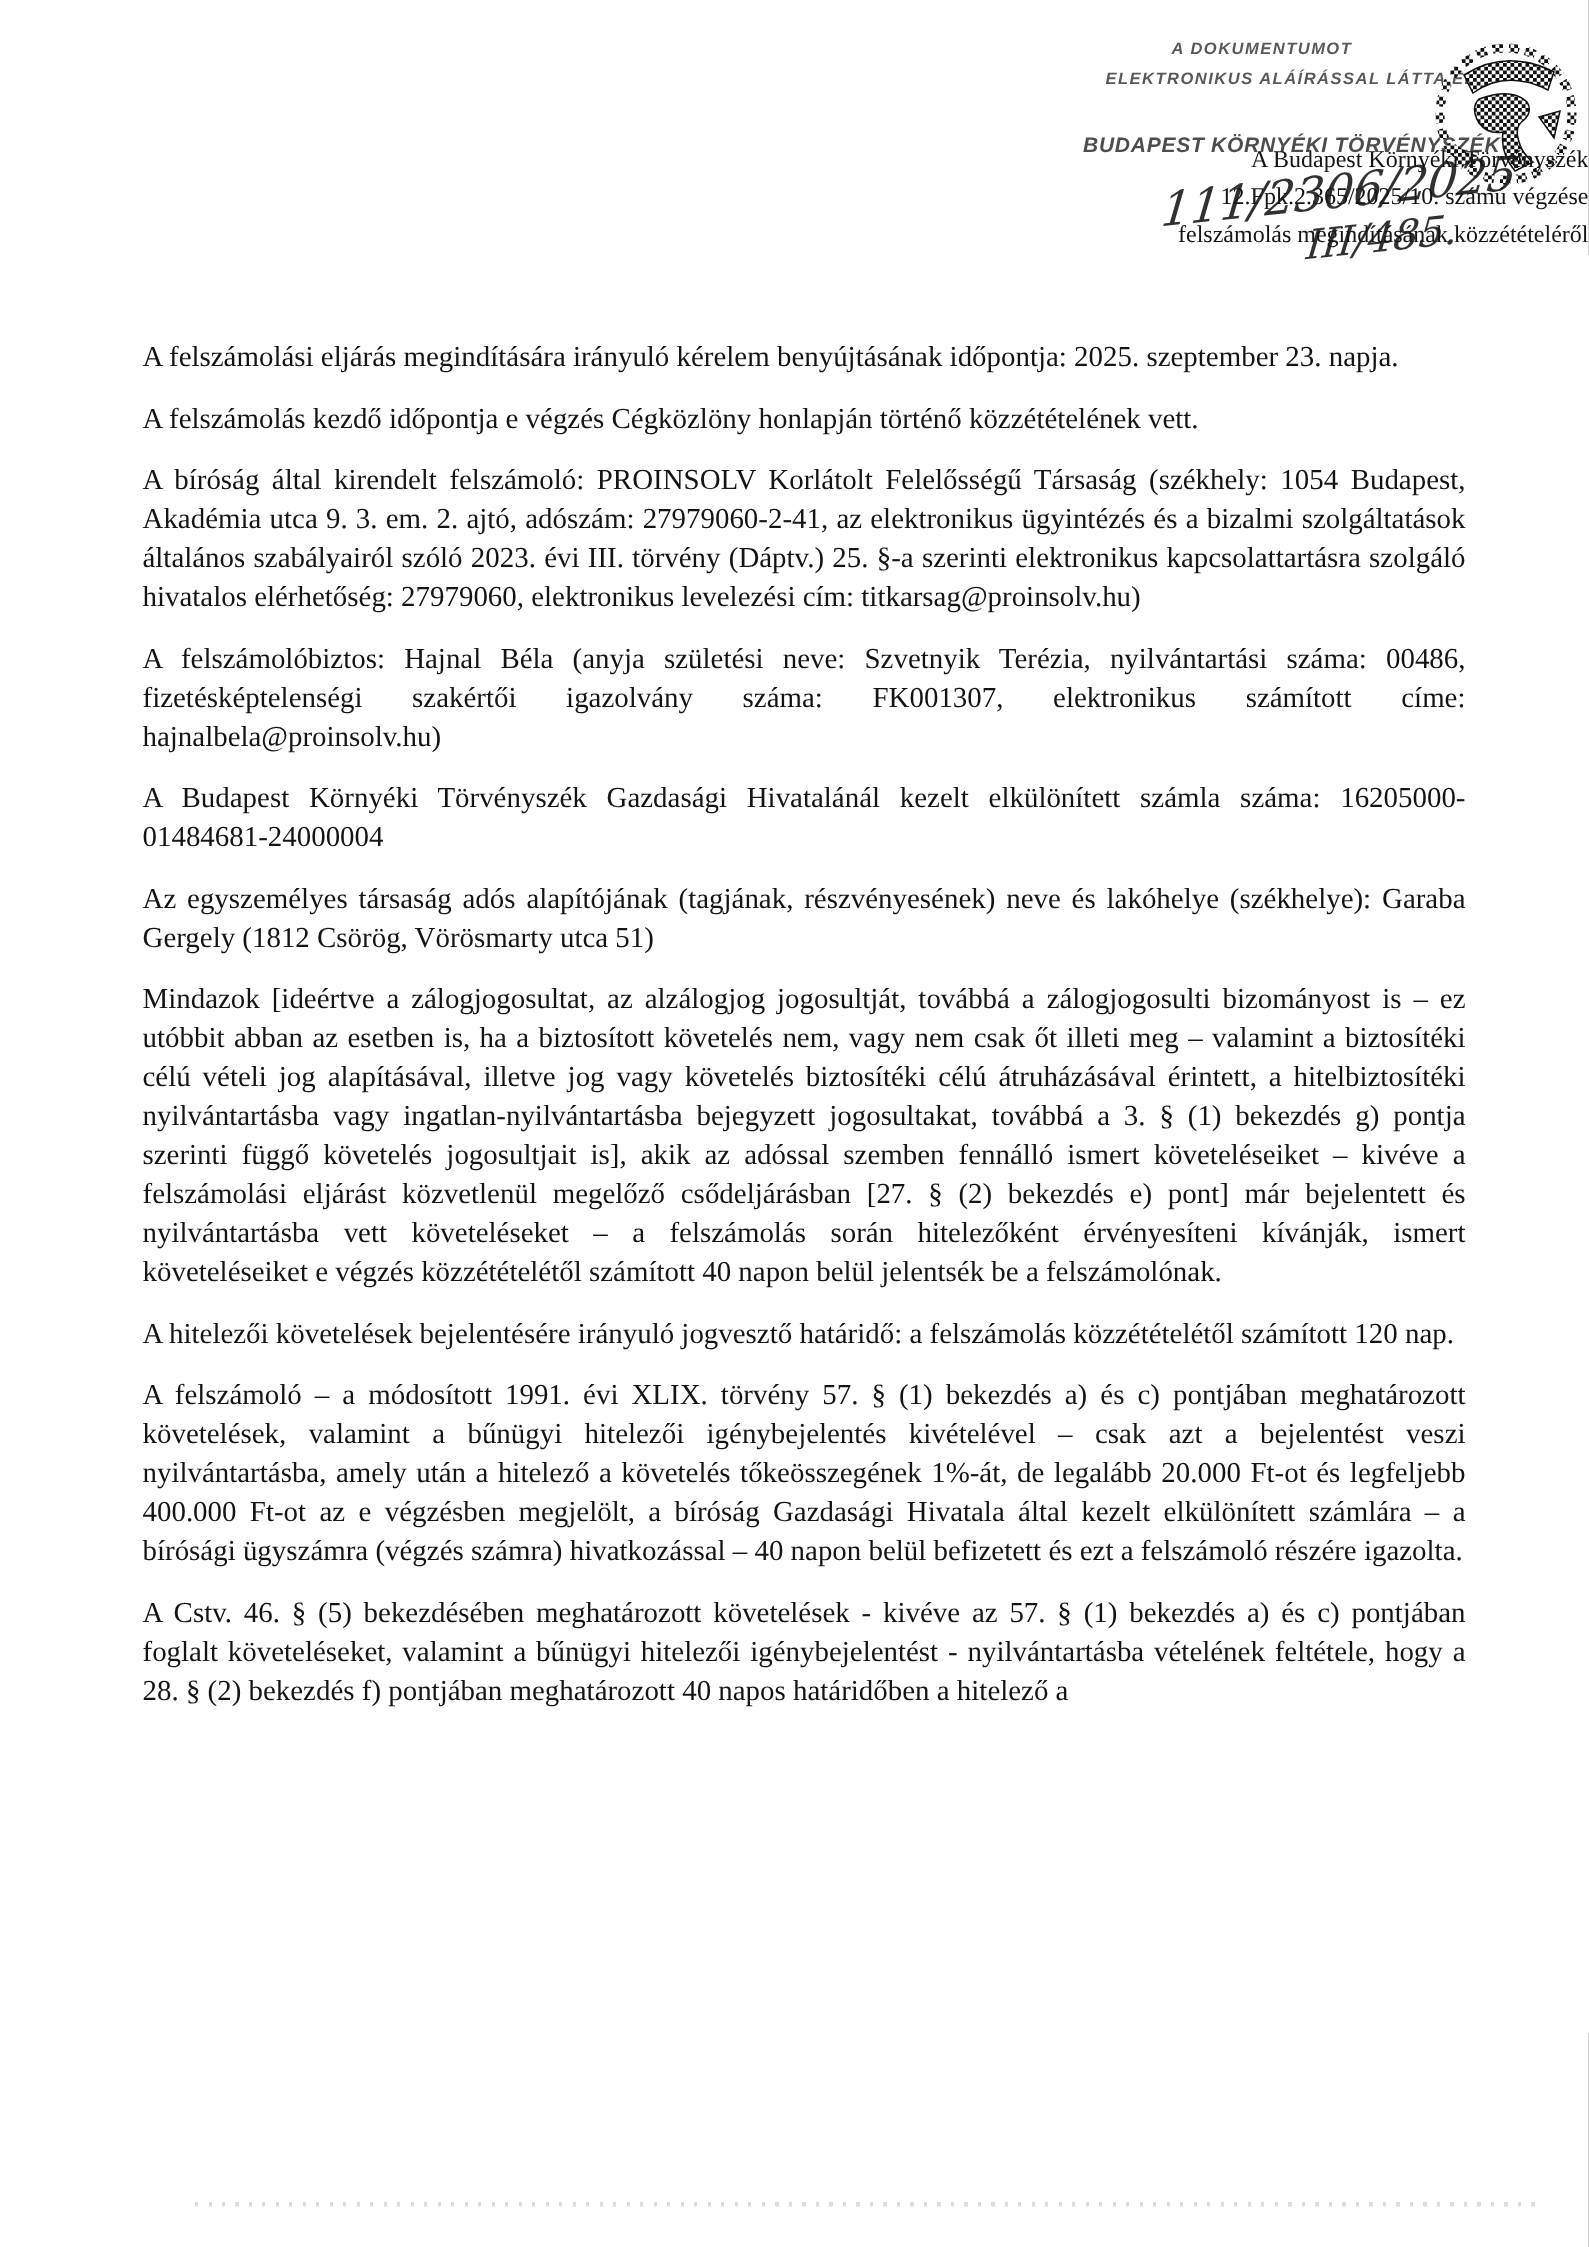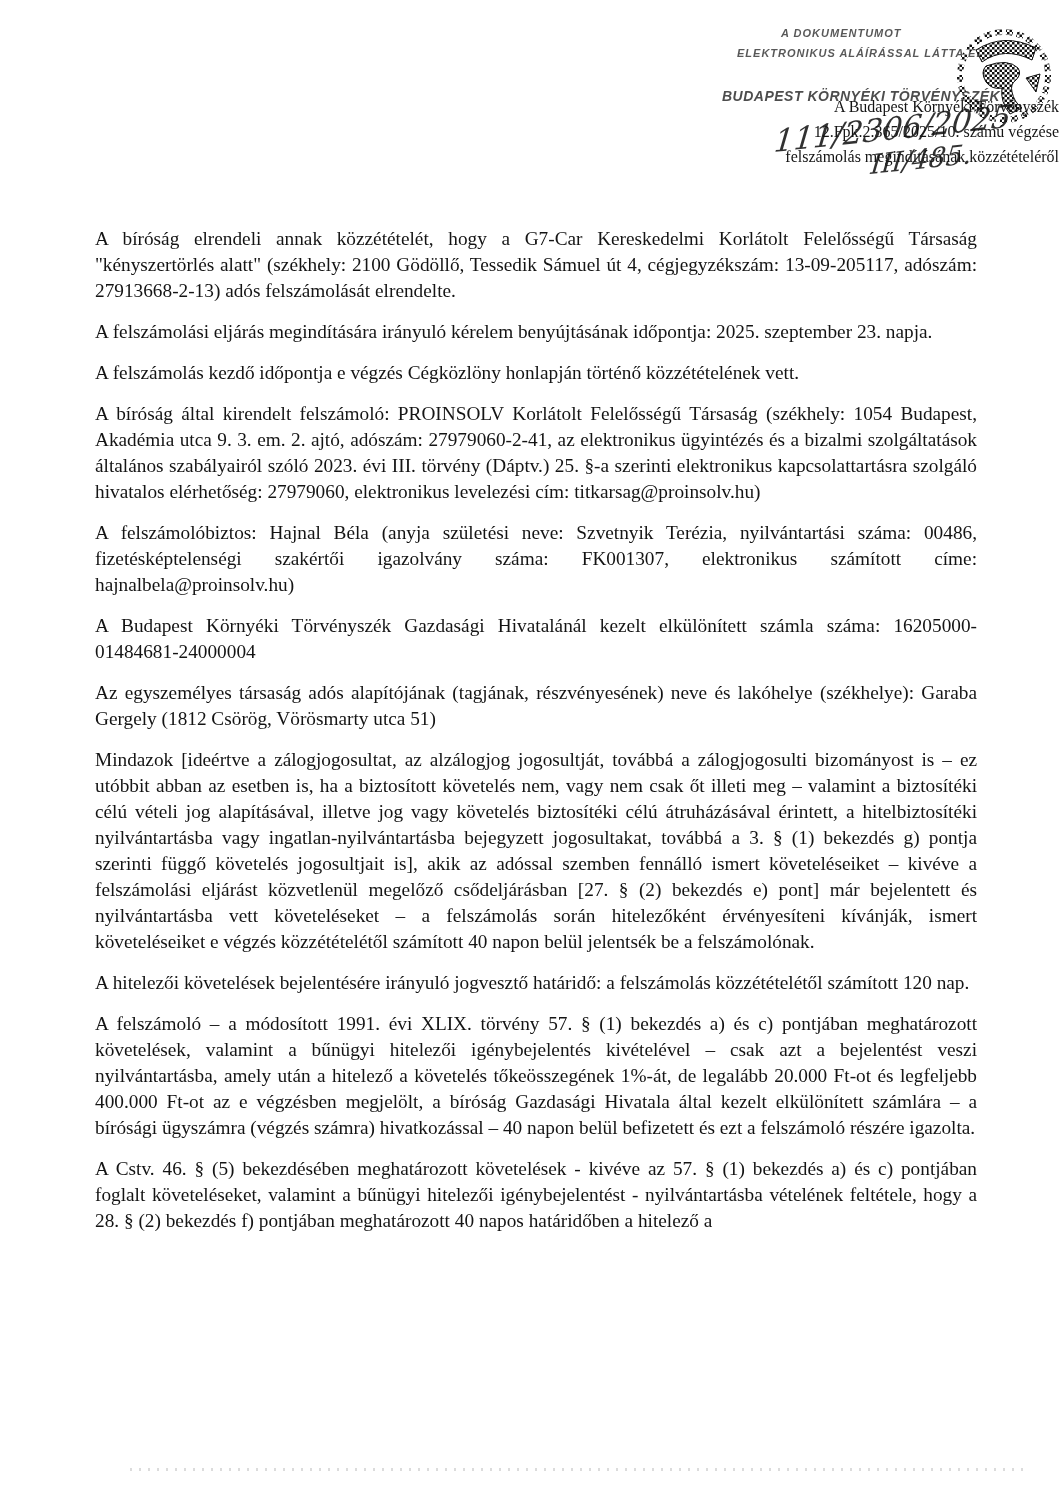--- a/index.html
+++ b/index.html
@@ -100,21 +100,20 @@
     <span class="hw2">III/485.</span>
   </div>
 
   <div class="title-block">
     <div>A Budapest Környéki Törvényszék</div>
     <div>12.Fpk.2.365/2025/10. számú végzése</div>
     <div>felszámolás megindításának közzétételéről</div>
   </div>
 
   <div class="body-text">
-    <p>A bíróság elrendeli annak közzétételét, hogy a G7-Car Kereskedelmi Korlátolt Felelősségű Társaság "kényszertörlés alatt" (székhely: 2100 Gödöllő, Tessedik Sámuel út 4, cégjegyzékszám: 13-09-205117, adószám: 27913668-2-13) adós felszámolását elrendelte.</p>
     <p>A felszámolási eljárás megindítására irányuló kérelem benyújtásának időpontja: 2025. szeptember 23. napja.</p>
     <p>A felszámolás kezdő időpontja e végzés Cégközlöny honlapján történő közzétételének vett.</p>
     <p>A bíróság által kirendelt felszámoló: PROINSOLV Korlátolt Felelősségű Társaság (székhely: 1054 Budapest, Akadémia utca 9. 3. em. 2. ajtó, adószám: 27979060-2-41, az elektronikus ügyintézés és a bizalmi szolgáltatások általános szabályairól szóló 2023. évi III. törvény (Dáptv.) 25. §-a szerinti elektronikus kapcsolattartásra szolgáló hivatalos elérhetőség: 27979060, elektronikus levelezési cím: titkarsag@proinsolv.hu)</p>
     <p>A felszámolóbiztos: Hajnal Béla (anyja születési neve: Szvetnyik Terézia, nyilvántartási száma: 00486, fizetésképtelenségi szakértői igazolvány száma: FK001307, elektronikus számított címe: hajnalbela@proinsolv.hu)</p>
     <p>A Budapest Környéki Törvényszék Gazdasági Hivatalánál kezelt elkülönített számla száma: 16205000-01484681-24000004</p>
     <p>Az egyszemélyes társaság adós alapítójának (tagjának, részvényesének) neve és lakóhelye (székhelye): Garaba Gergely (1812 Csörög, Vörösmarty utca 51)</p>
     <p>Mindazok [ideértve a zálogjogosultat, az alzálogjog jogosultját, továbbá a zálogjogosulti bizományost is – ez utóbbit abban az esetben is, ha a biztosított követelés nem, vagy nem csak őt illeti meg – valamint a biztosítéki célú vételi jog alapításával, illetve jog vagy követelés biztosítéki célú átruházásával érintett, a hitelbiztosítéki nyilvántartásba vagy ingatlan-nyilvántartásba bejegyzett jogosultakat, továbbá a 3. § (1) bekezdés g) pontja szerinti függő követelés jogosultjait is], akik az adóssal szemben fennálló ismert követeléseiket – kivéve a felszámolási eljárást közvetlenül megelőző csődeljárásban [27. § (2) bekezdés e) pont] már bejelentett és nyilvántartásba vett követeléseket – a felszámolás során hitelezőként érvényesíteni kívánják, ismert követeléseiket e végzés közzétételétől számított 40 napon belül jelentsék be a felszámolónak.</p>
     <p>A hitelezői követelések bejelentésére irányuló jogvesztő határidő: a felszámolás közzétételétől számított 120 nap.</p>
     <p>A felszámoló – a módosított 1991. évi XLIX. törvény 57. § (1) bekezdés a) és c) pontjában meghatározott követelések, valamint a bűnügyi hitelezői igénybejelentés kivételével – csak azt a bejelentést veszi nyilvántartásba, amely után a hitelező a követelés tőkeösszegének 1%-át, de legalább 20.000 Ft-ot és legfeljebb 400.000 Ft-ot az e végzésben megjelölt, a bíróság Gazdasági Hivatala által kezelt elkülönített számlára – a bírósági ügyszámra (végzés számra) hivatkozással – 40 napon belül befizetett és ezt a felszámoló részére igazolta.</p>
     <p>A Cstv. 46. § (5) bekezdésében meghatározott követelések - kivéve az 57. § (1) bekezdés a) és c) pontjában foglalt követeléseket, valamint a bűnügyi hitelezői igénybejelentést - nyilvántartásba vételének feltétele, hogy a 28. § (2) bekezdés f) pontjában meghatározott 40 napos határidőben a hitelező a</p>

